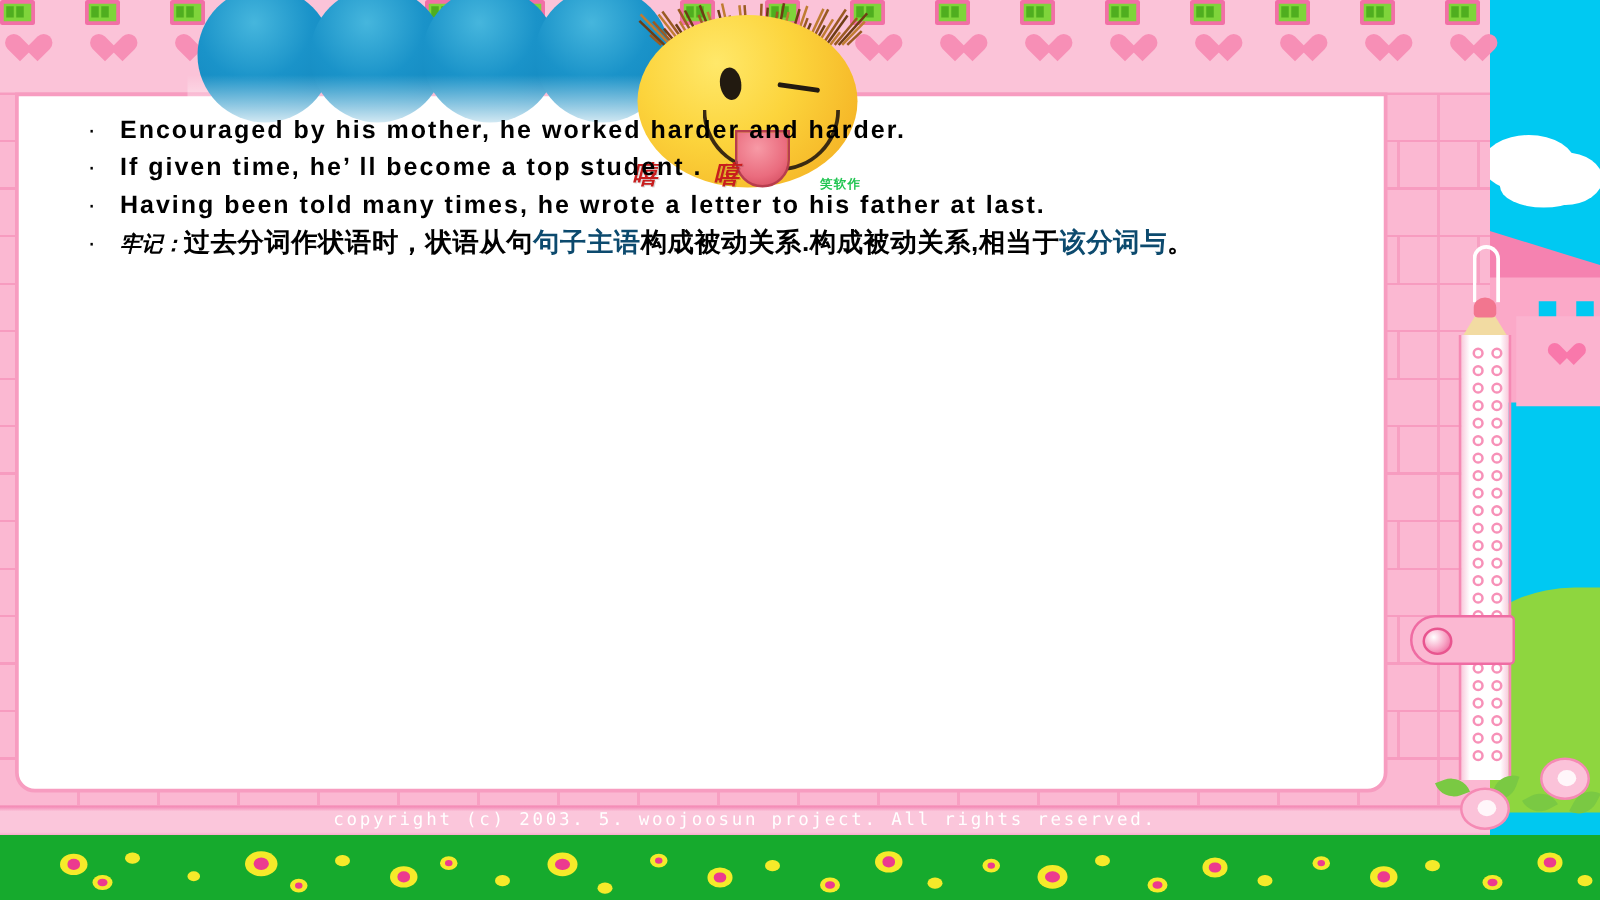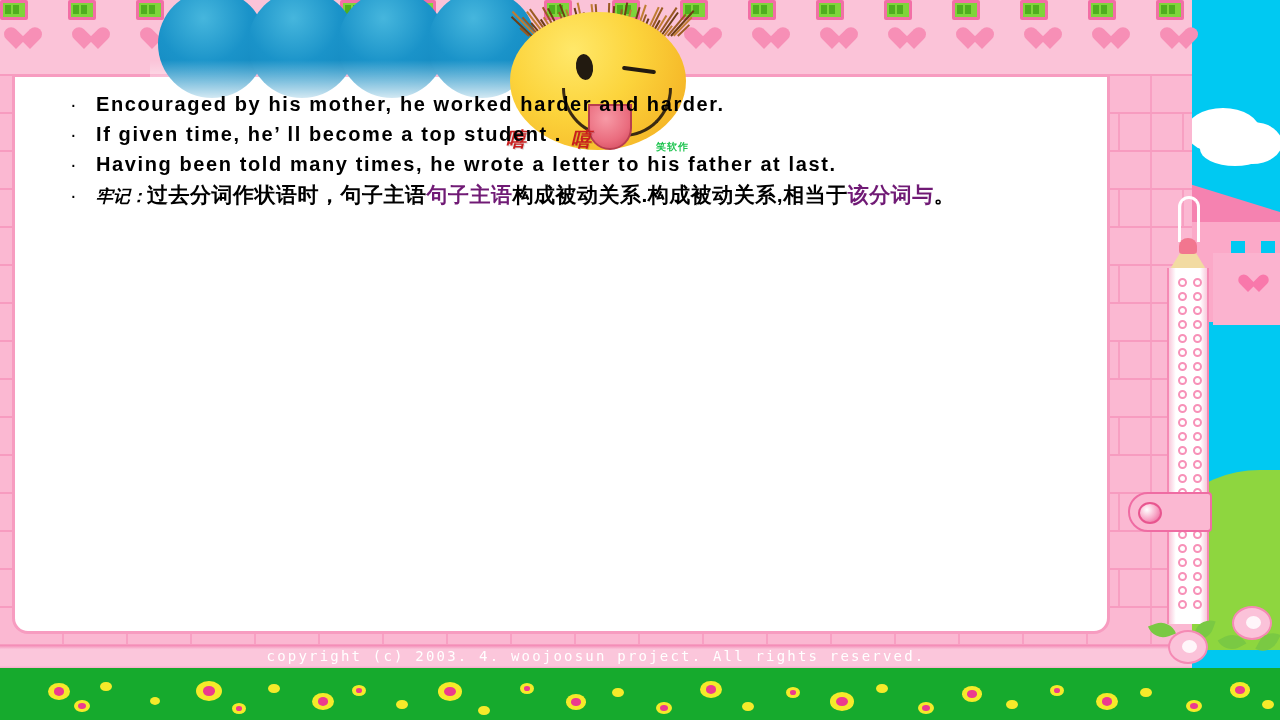--- a/index.html
+++ b/index.html
@@ -355,21 +355,21 @@
     letter-spacing: 0.5px;
     font-size: 21px;
   }
   .mark-script {
     font-family: "Liberation Serif", serif;
     font-style: italic;
     font-size: 17px;
     letter-spacing: 0;
   }
   .blue-cn {
-    color: #701a75;
+    color: #0c4a6e;
   }
 
   
   .big-title {
     position: absolute;
     left: 692px; top: 84px;
     font-size: 40px;
     font-weight: bold;
     color: #000000;
     white-space: nowrap;
@@ -596,21 +596,21 @@
         <div class="mini-heart"></div>
           <div class="mini-heart"></div>
       </div>
     </div>
 
     <div class="frame-white"></div>
 
     <div class="copy-bar"></div>
   </div>
 
-  <div class="copy-text">copyright (c) 2003. 4. woojoosun project. All rights reserved.</div>
+  <div class="copy-text">copyright (c) 2003. 5. woojoosun project. All rights reserved.</div>
 
   <div class="pencil-hook"></div>
   <div class="pencil-tip"></div>
   <div class="pencil-lead"></div>
   <div class="ruler">
     <div class="holes">
         <span style="left: 9px; top: 6px;"></span>
         <span style="left: 24px; top: 6px;"></span>
         <span style="left: 9px; top: 20px;"></span>
         <span style="left: 24px; top: 20px;"></span>
@@ -822,19 +822,19 @@
     <div class="bullet-row">
       <span class="bullet-dot">·</span>
       <span class="bullet-text">If given time, he’ ll become a  top student .</span>
     </div>
     <div class="bullet-row">
       <span class="bullet-dot">·</span>
       <span class="bullet-text">Having been told many times, he wrote a letter to his father at last.</span>
     </div>
     <div class="bullet-row">
       <span class="bullet-dot">·</span>
-      <span class="bullet-text cn"><span class="mark-script">牢记：</span><span>过去分词作状语时，句子主语</span><span class="blue-cn">句子主语</span><span>构成被动关系.构成被动关系,相当于</span><span class="blue-cn">该分词与</span><span>。</span></span>
+      <span class="bullet-text cn"><span class="mark-script">牢记：</span><span>过去分词作状语时，状语从句</span><span class="blue-cn">句子主语</span><span>构成被动关系.构成被动关系,相当于</span><span class="blue-cn">该分词与</span><span>。</span></span>
     </div>
   </div>
 
 
 
 </div>
 
 </body></html>

